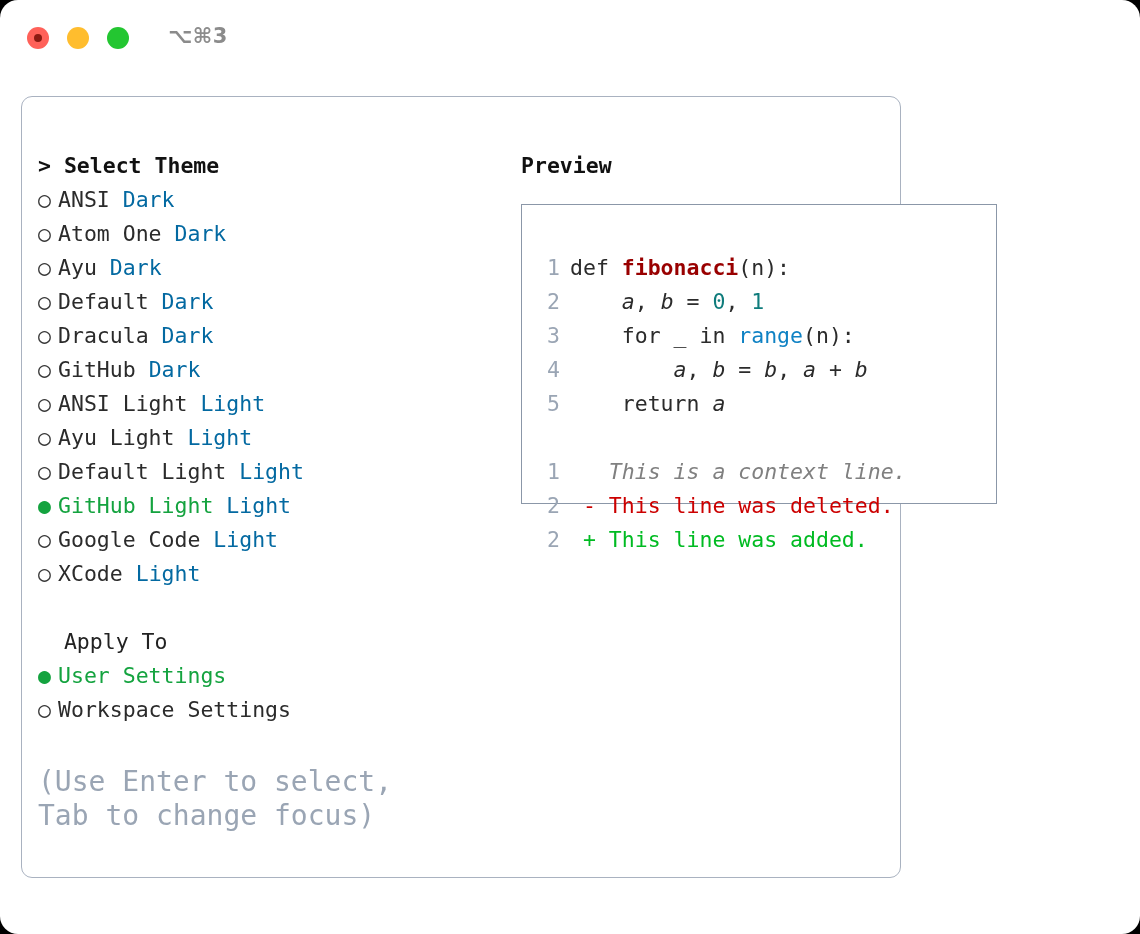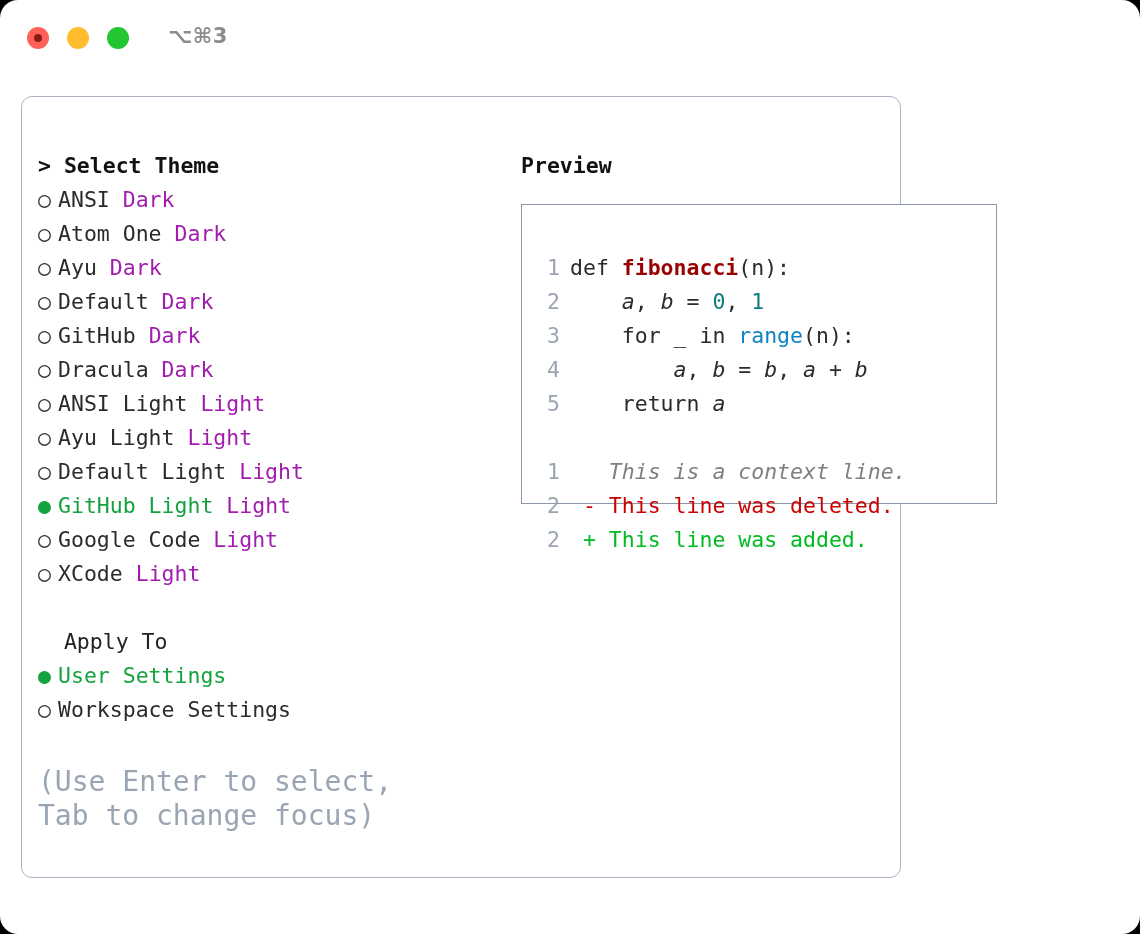--- a/index.html
+++ b/index.html
@@ -112,21 +112,21 @@
   }
   .bullet {
     display: inline-block;
     width: 20px;
   }
   .bullet.off { color: #3a3a3a; }
   .bullet.on  { color: #14a33f; }
   .opt-row.selected .opt-label { color: #14a33f; }
   .opt-label { color: #2b2b2b; }
   .opt-tag {
-    color: #a21caf;
+    color: #0369a1;
   }
 
   #apply-block { margin-top: 34px; }
 
   #hint {
     margin-top: 38px;
     font-size: 28px;
     line-height: 34px;
     color: #9aa5b4;
     width: 420px;
@@ -192,22 +192,22 @@
 
   <div id="panel">
 
     <div id="left-col">
       <div class="section-head">&gt; Select Theme</div>
       <div id="theme-list">
           <div class="opt-row"><span class="bullet off">○</span><span class="opt-label">ANSI</span> <span class="opt-tag">Dark</span></div>
           <div class="opt-row"><span class="bullet off">○</span><span class="opt-label">Atom One</span> <span class="opt-tag">Dark</span></div>
           <div class="opt-row"><span class="bullet off">○</span><span class="opt-label">Ayu</span> <span class="opt-tag">Dark</span></div>
           <div class="opt-row"><span class="bullet off">○</span><span class="opt-label">Default</span> <span class="opt-tag">Dark</span></div>
+          <div class="opt-row"><span class="bullet off">○</span><span class="opt-label">Dracula</span> <span class="opt-tag">Dark</span></div>
           <div class="opt-row"><span class="bullet off">○</span><span class="opt-label">GitHub</span> <span class="opt-tag">Dark</span></div>
-          <div class="opt-row"><span class="bullet off">○</span><span class="opt-label">Dracula</span> <span class="opt-tag">Dark</span></div>
           <div class="opt-row"><span class="bullet off">○</span><span class="opt-label">ANSI Light</span> <span class="opt-tag">Light</span></div>
           <div class="opt-row"><span class="bullet off">○</span><span class="opt-label">Ayu Light</span> <span class="opt-tag">Light</span></div>
           <div class="opt-row"><span class="bullet off">○</span><span class="opt-label">Default Light</span> <span class="opt-tag">Light</span></div>
           <div class="opt-row selected"><span class="bullet on">●</span><span class="opt-label">GitHub Light</span> <span class="opt-tag">Light</span></div>
           <div class="opt-row"><span class="bullet off">○</span><span class="opt-label">Google Code</span> <span class="opt-tag">Light</span></div>
           <div class="opt-row"><span class="bullet off">○</span><span class="opt-label">XCode</span> <span class="opt-tag">Light</span></div>
         </div>
 
       <div id="apply-block">
         <div class="section-head unfocused">  Apply To</div>

